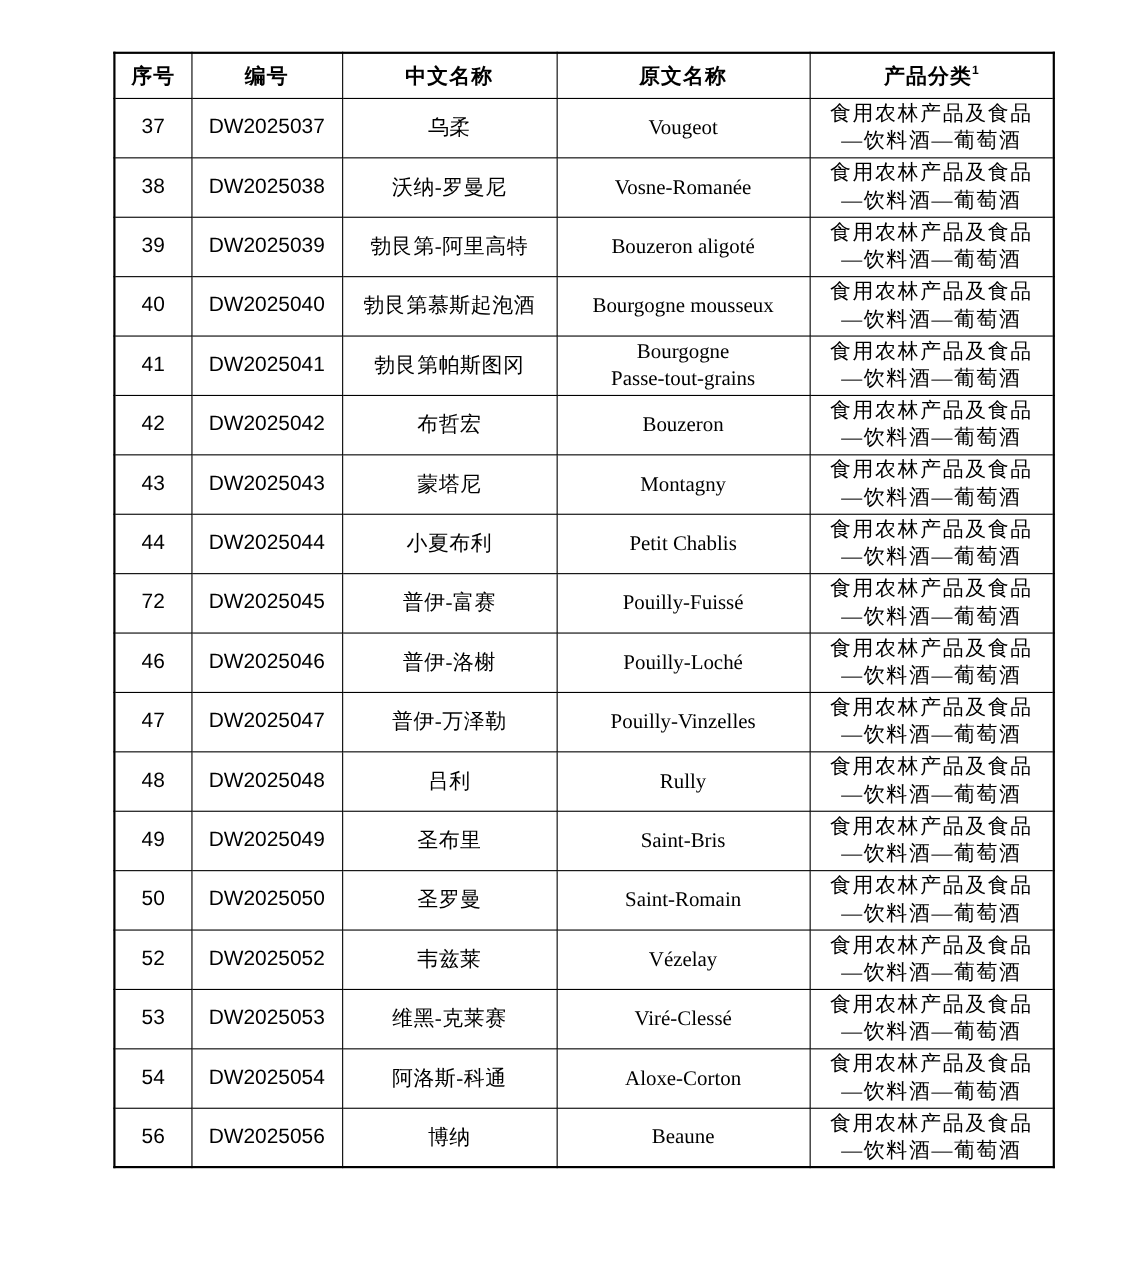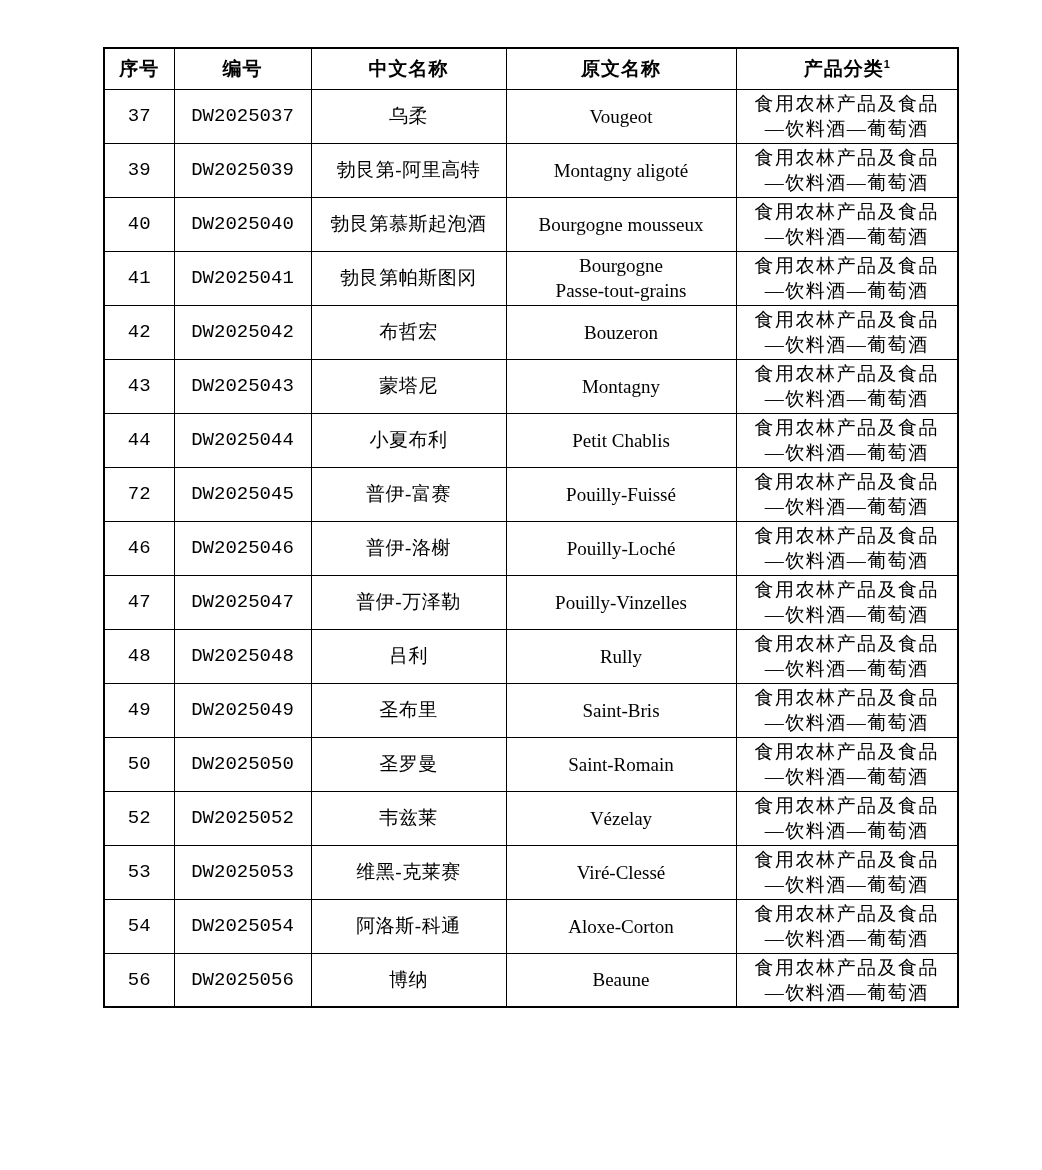--- a/index.html
+++ b/index.html
@@ -42,21 +42,21 @@
     font-size: 11px;
     font-weight: bold;
     vertical-align: super;
     letter-spacing: 0;
   }
   .gi-table tbody td {
     height: 54px;
     font-size: 19px;
   }
   .cell-index, .cell-code {
-    font-family: Liberation Mono, monospace;
+    font-family: Liberation Sans, sans-serif;
   }
   .cell-zh {
     letter-spacing: 0.5px;
   }
   .cell-orig {
     white-space: pre-line;
     line-height: 25px;
   }
   .cell-category {
     white-space: pre-line;
@@ -91,26 +91,34 @@
     <tbody id="rows">
   <tr>
     <td class="cell-index">37</td>
     <td class="cell-code">DW2025037</td>
     <td class="cell-zh">乌柔</td>
     <td class="cell-orig">Vougeot</td>
     <td class="cell-category">食用农林产品及食品
 —饮料酒—葡萄酒</td>
   </tr>
 
+  <tr>
+    <td class="cell-index">38</td>
+    <td class="cell-code">DW2025038</td>
+    <td class="cell-zh">沃纳-罗曼尼</td>
+    <td class="cell-orig">Vosne-Romanée</td>
+    <td class="cell-category">食用农林产品及食品
+—饮料酒—葡萄酒</td>
+  </tr>
 
   <tr>
     <td class="cell-index">39</td>
     <td class="cell-code">DW2025039</td>
     <td class="cell-zh">勃艮第-阿里高特</td>
-    <td class="cell-orig">Montagny aligoté</td>
+    <td class="cell-orig">Bouzeron aligoté</td>
     <td class="cell-category">食用农林产品及食品
 —饮料酒—葡萄酒</td>
   </tr>
 
   <tr>
     <td class="cell-index">40</td>
     <td class="cell-code">DW2025040</td>
     <td class="cell-zh">勃艮第慕斯起泡酒</td>
     <td class="cell-orig">Bourgogne mousseux</td>
     <td class="cell-category">食用农林产品及食品

